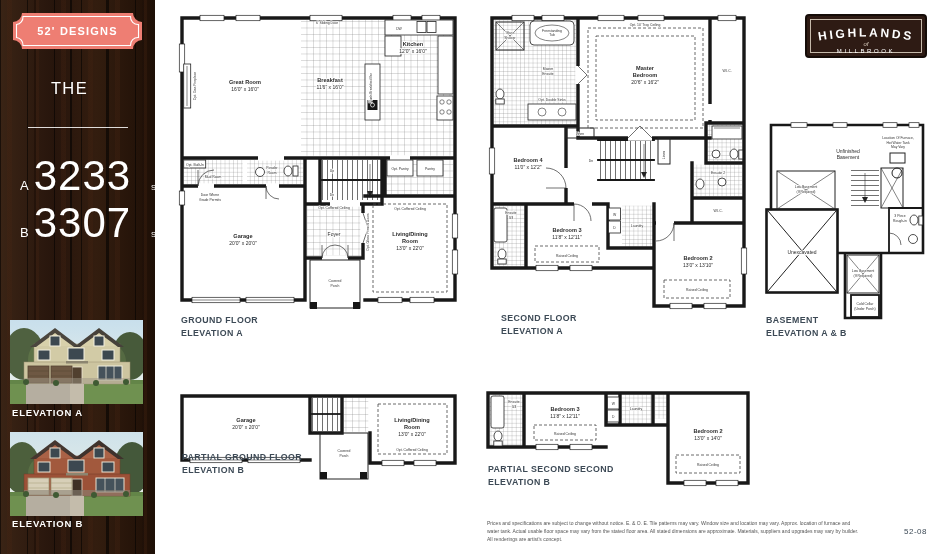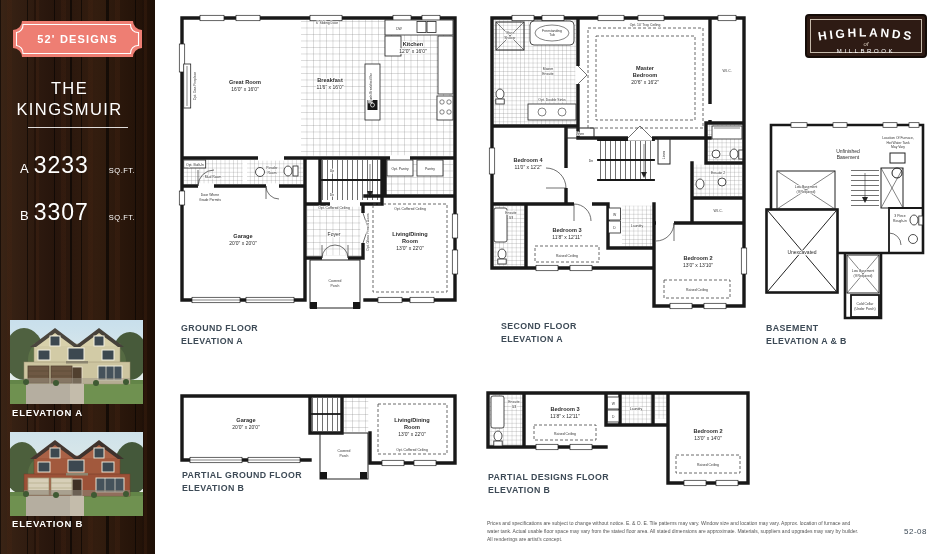--- a/index.html
+++ b/index.html
@@ -8,39 +8,39 @@
   .page { position:relative; width:939px; height:554px; background:#ffffff; overflow:hidden; margin:0 auto; }
 
   
   .sidebar { position:absolute; left:0; top:0; width:155px; height:554px;
     background-color:#241309;
     background-image:
       repeating-linear-gradient(90deg, rgba(0,0,0,.55) 0 1.5px, rgba(0,0,0,0) 1.5px 7px, rgba(70,36,18,.30) 7px 12px, rgba(0,0,0,0) 12px 27px),
       repeating-linear-gradient(90deg, rgba(0,0,0,0) 0 34px, rgba(0,0,0,.55) 34px 36px),
       linear-gradient(90deg, #3a2415, #27150c 35%, #331d0f 62%, #1e0f06);
   }
-  .badge { position:absolute; left:12px; top:20px; width:131px; height:38px; }
+  .badge { position:absolute; left:12px; top:12px; width:131px; height:38px; }
   .badge svg { position:absolute; left:0; top:0; }
   .badge span { position:absolute; inset:0; display:flex; align-items:center; justify-content:center;
     color:#fff; font-size:11px; font-weight:bold; letter-spacing:1.2px; }
   .side-title { position:absolute; left:0; top:78px; width:139px; text-align:center;
     color:#fff; font-size:16.5px; font-weight:500; letter-spacing:1.4px; line-height:21px; }
   .divider { position:absolute; left:28px; top:127px; width:100px; height:1px; background:rgba(255,255,255,.85); }
   .sqft-row { position:absolute; left:20px; width:130px; display:flex; align-items:baseline; color:#fff; }
   .sqft-row .letter { font-size:13px; margin-right:5px; }
-  .sqft-row .num { font-size:23px; font-weight:400; letter-spacing:1px; }
+  .sqft-row .num { font-size:42px; font-weight:400; letter-spacing:1px; }
   .sqft-row .unit { font-size:7.5px; letter-spacing:.5px; margin-left:20px; }
   .photo { position:absolute; left:10px; width:133px; height:84px; overflow:hidden; }
   .elev-label { position:absolute; left:12px; color:#fff; font-size:9.5px; font-weight:bold; letter-spacing:.8px; }
 
   
   .logo { position:absolute; left:805px; top:14px; width:122px; height:44px; }
 
   
-  .cap { position:absolute; color:#3d4a56; font-size:8.8px; font-weight:bold; letter-spacing:.4px; line-height:13px;margin-top:8px; }
+  .cap { position:absolute; color:#3d4a56; font-size:8.8px; font-weight:bold; letter-spacing:.4px; line-height:13px; }
   .disclaimer { position:absolute; left:487px; top:519px; width:372px; font-size:5px; line-height:1.6; color:#555; }
   .pagenum { position:absolute; left:893px; top:527px; font-size:8px; color:#3d4a56; letter-spacing:.5px;padding-left:11px; }
 
   
   .pl { position:absolute; }
   svg .w  { stroke:#181818; stroke-width:3.4; fill:none; stroke-linecap:square; }
   svg .wb { stroke:#181818; stroke-width:2.6; fill:none; stroke-linecap:square; }
   svg .w2 { stroke:#181818; stroke-width:1.8; fill:none; stroke-linecap:square; }
   svg .w1 { stroke:#222; stroke-width:1; fill:none; }
   svg .th { stroke:#333; stroke-width:.6; fill:none; }
@@ -81,21 +81,20 @@
     <div class="badge">
       <svg width="131" height="38" viewBox="0 0 131 38">
         <path d="M10 1 H121 A9 9 0 0 0 130 10 V28 A9 9 0 0 0 121 37 H10 A9 9 0 0 0 1 28 V10 A9 9 0 0 0 10 1 Z" fill="#ee7e73"></path>
         <path d="M11 4.5 H118.5 A7.5 7.5 0 0 0 126.5 12.5 V25.5 A7.5 7.5 0 0 0 118.5 33.5 H11 A7.5 7.5 0 0 0 4.5 25.5 V12.5 A7.5 7.5 0 0 0 11 4.5 Z" fill="none" stroke="#ffffff" stroke-width="1.1"></path>
       </svg>
       <span>52' DESIGNS</span>
     </div>
 
     <div class="side-title">
       <div>THE</div>
-      <div>KINGSMUIR</div>
     </div>
     <div class="divider"></div>
 
     <div class="sqft-row" style="top:152px">
       <span class="letter">A</span>
       <span class="num">3233</span>
       <span class="unit">SQ.FT.</span>
     </div>
     <div class="sqft-row" style="top:199px">
       <span class="letter">B</span>
@@ -582,25 +581,25 @@
     <div>ELEVATION A</div>
   </div>
   <div class="cap" style="left:501px;top:312px">
     <div>SECOND FLOOR</div>
     <div>ELEVATION A</div>
   </div>
   <div class="cap" style="left:766px;top:314px">
     <div>BASEMENT</div>
     <div>ELEVATION A &amp; B</div>
   </div>
-  <div class="cap" style="left:182px;top:461px">
+  <div class="cap" style="left:182px;top:451px">
     <div>PARTIAL GROUND FLOOR</div>
     <div>ELEVATION B</div>
   </div>
   <div class="cap" style="left:488px;top:463px">
-    <div>PARTIAL DESIGNS FLOOR</div>
+    <div>PARTIAL SECOND SECOND</div>
     <div>ELEVATION B</div>
   </div>
 
   <div class="disclaimer">Prices and specifications are subject to change without notice. E. &amp; O. E. Tile patterns may vary. Window size and location may vary. Approx. location of furnace and water tank. Actual usable floor space may vary from the stated floor area. All stated dimensions are approximate. Materials, suppliers and upgrades may vary by builder. All renderings are artist's concept.</div>
   <div class="pagenum">52-08</div>
 
 </div>
 
 </body></html>

